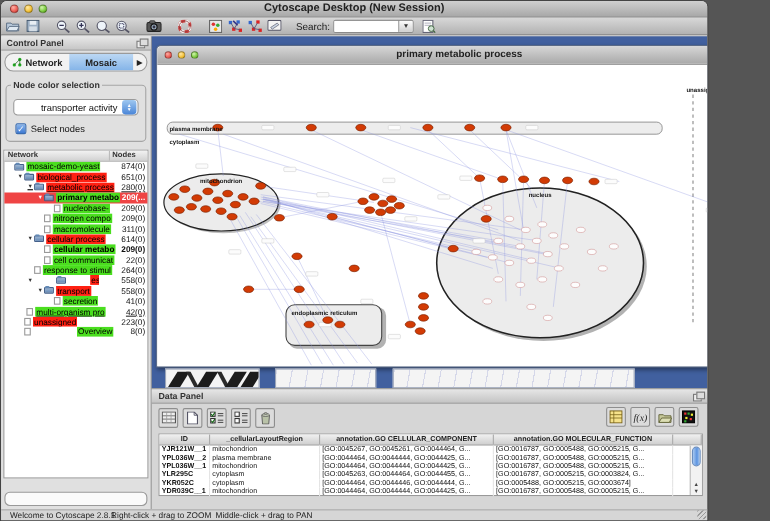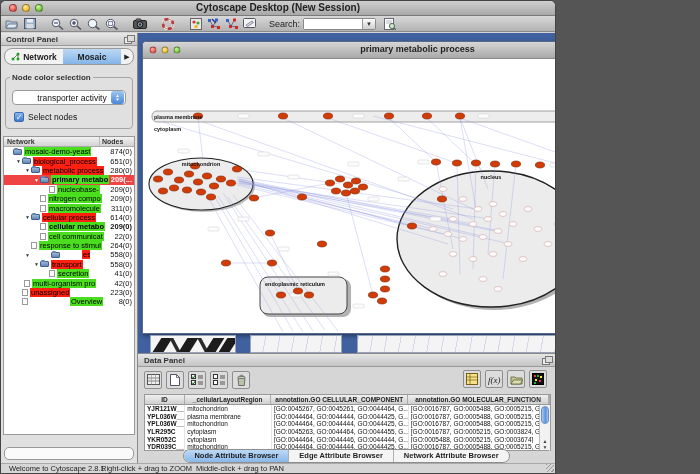--- a/index.html
+++ b/index.html
@@ -1,17 +1,17 @@
 <!DOCTYPE html>
 <html><head>
 <meta charset="utf-8">
 <style>
   html,body{margin:0;padding:0;background:#555;font-family:"Liberation Sans",sans-serif;}
   *{box-sizing:border-box;}
-  .app{position:relative;width:556px;height:474px;background:#d4d4d4;border:1px solid #444;
+  .app{position:relative;width:644px;height:474px;background:#d4d4d4;border:1px solid #444;
        border-radius:6px 6px 0 0;overflow:hidden;}
   
   .titlebar{position:absolute;left:0;top:0;width:100%;height:15px;
     background:linear-gradient(#cfcfcf,#a8a8a8);border-bottom:1px solid #7a7a7a;}
   .tl{position:absolute;top:3px;width:8px;height:8px;border-radius:50%;border:1px solid rgba(0,0,0,.35);}
   .tl.red{left:8px;background:radial-gradient(circle at 35% 30%,#ffb0a8,#ec5f55 60%,#c33);}
   .tl.yel{left:21px;background:radial-gradient(circle at 35% 30%,#ffe9a8,#f5c33b 60%,#c90);}
   .tl.grn{left:34px;background:radial-gradient(circle at 35% 30%,#d6f7b0,#7ccc42 60%,#591);}
   .wtitle{position:absolute;left:0;right:0;top:1px;text-align:center;font-size:10px;font-weight:bold;color:#222;}
   
@@ -283,21 +283,21 @@
             <span class="fold"></span>
             <span class="chip" style="background: rgb(74, 222, 30);">mosaic-demo-yeast</span>
             <span class="cnt">874(0)</span>
           </div>
           <div class="trow" style="padding-left: 12px;">
             <span class="arrow">▼</span>
             <span class="fold"></span>
             <span class="chip" style="background: rgb(255, 32, 18);">biological_process</span>
             <span class="cnt">651(0)</span>
           </div>
-          <div class="trow" style="padding-left: 21px;">
+          <div class="trow" style="padding-left: 21px; text-decoration: underline;">
             <span class="arrow">▼</span>
             <span class="fold"></span>
             <span class="chip" style="background: rgb(255, 32, 18);">metabolic process</span>
             <span class="cnt">280(0)</span>
           </div>
           <div class="trow sel" style="padding-left: 30px;">
             <span class="arrow">▼</span>
             <span class="fold"></span>
             <span class="chip" style="background: rgb(74, 222, 30);">primary metabo</span>
             <span class="cnt">209(...</span>
@@ -355,21 +355,21 @@
             <span class="fold"></span>
             <span class="chip" style="background: rgb(255, 32, 18);">transport</span>
             <span class="cnt">558(0)</span>
           </div>
           <div class="trow" style="padding-left: 39px;">
             <span class="arrow"></span>
             <span class="file"></span>
             <span class="chip" style="background: rgb(74, 222, 30);">secretion</span>
             <span class="cnt">41(0)</span>
           </div>
-          <div class="trow" style="padding-left: 14px;">
+          <div class="trow" style="padding-left: 14px; text-decoration: underline;">
             <span class="arrow"></span>
             <span class="file"></span>
             <span class="chip" style="background: rgb(74, 222, 30);">multi-organism pro</span>
             <span class="cnt">42(0)</span>
           </div>
           <div class="trow" style="padding-left: 12px;">
             <span class="arrow"></span>
             <span class="file"></span>
             <span class="chip" style="background: rgb(255, 32, 18);">unassigned</span>
             <span class="cnt">223(0)</span>
@@ -689,27 +689,20 @@
             <div style="width: 100px;">mitochondrion</div>
             <div style="width: 158px;">[GO:0044464, GO:0044444, GO:0044425, G...</div>
             <div style="width: 163px;">[GO:0016787, GO:0005488, GO:0005215, G...</div>
           </div>
         </div>
       <div class="vscroll">
         <span class="vthumb"></span>
         <span class="varrows">▲<br>▼</span>
       </div>
     </div>
-    <div class="dp-tabs">
-      <div class="seg" id="segtabs">
-          <div class="sel">Node Attribute Browser</div>
-          <div>Edge Attribute Browser</div>
-          <div>Network Attribute Browser</div>
-        </div>
-    </div>
   </div>
 
   <div class="statusbar">
     <span class="st1">Welcome to Cytoscape 2.8.1</span>
     <span class="st2">Right-click + drag to ZOOM</span>
     <span class="st3">Middle-click + drag to PAN</span>
     <span class="appgrip"></span>
   </div>
 </div>
 

